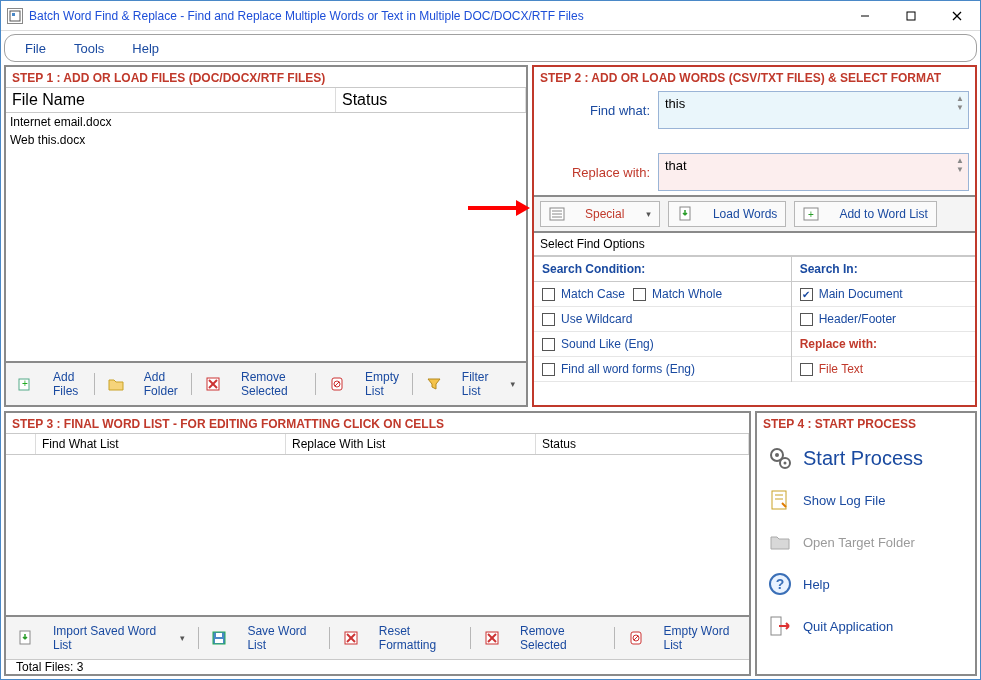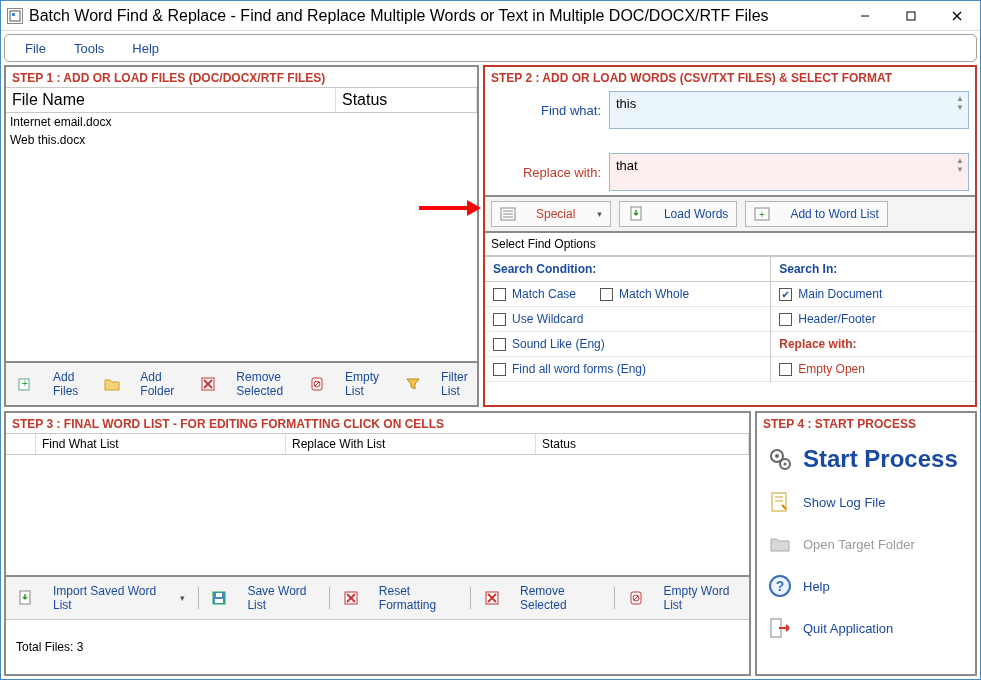--- a/index.html
+++ b/index.html
@@ -1,30 +1,30 @@
 <!DOCTYPE html>
 <html><head>
 <meta charset="utf-8">
 <style>
   * { box-sizing: border-box; font-family: "Segoe UI", Tahoma, sans-serif; }
   body { margin: 0; background: #fff; width: 981px; height: 680px; overflow: hidden; }
   .window { border: 1px solid #4a88c7; width: 981px; height: 680px; display: flex; flex-direction: column; background:#fff;}
   .title-bar { height: 30px; display:flex; align-items:center; padding: 0 0 0 6px; background:#fff; border-bottom:1px solid #dcdcdc;}
   .title-bar .icon { width:16px; height:16px; margin-right:6px; display:inline-flex; align-items:center; justify-content:center; font-size:12px; border:1px solid #888;}
-  .title-bar .title-text { font-size:16px; color:#000000; flex:1; }
+  .title-bar .title-text { font-size:12px; color:#1d4ed8; flex:1; }
   .win-btns { display:flex; }
   .win-btn { width:46px; height:30px; display:flex; align-items:center; justify-content:center; font-size:14px; color:#000; }
-  .menu-bar { height:28px; display:flex; align-items:center; padding:0 6px; border:1px solid #a0a0a0; margin:3px; border-radius:5px;}
+  .menu-bar { height:28px; display:flex; align-items:center; padding:0 6px; border:1px solid #a0a0a0; margin:3px; border-radius:11px;}
   .menu-item { color:#1a4aa0; padding:4px 14px; font-size:13px; }
   .work-area { flex:1; display:flex; flex-direction:column; padding:0 3px 3px 3px; gap:4px;}
   .row1 { display:flex; gap:4px; height:342px;}
   .row2 { display:flex; gap:4px; flex:1;}
   .panel { border:2px solid #8a8a8a; display:flex; flex-direction:column; position:relative; background:#fff;}
   .panel-title { font-size:12px; font-weight:600; color:#c0392b; padding:4px 6px 2px 6px; }
-  .step1 { width:475px; }
+  .step1 { width:524px; }
   .step2 { flex:1; border:2px solid #c0392b;}
   .step3 { flex:1;}
   .step4 { width:222px;}
   .grid-head { display:flex; border-top:1px solid #c9c9c9; border-bottom:1px solid #c9c9c9; background:#fff;}
   .grid-head .col { font-size:16px; padding:3px 6px; border-right:1px solid #dcdcdc;}
   .grid-body .row { font-size:12px; padding:2px 4px; }
   .toolbar { display:flex; align-items:center; gap:4px; padding:3px 4px; border-top:2px solid #8a8a8a; background:#f4f4f4;}
   .tb-btn { display:inline-flex; align-items:center; gap:20px; font-size:12px; color:#1a4aa0; padding:3px 6px; border:1px solid transparent; background:#fff0; }
   .tb-btn .ic { width:16px; height:16px; display:inline-flex; align-items:center; justify-content:center; }
   .tb-sep { width:1px; height:22px; background:#b7b7b7; margin:0 2px;}
@@ -44,32 +44,32 @@
   .options-grid { display:flex; border-top:1px solid #c9c9c9;}
   .options-col { flex:1; border-right:1px solid #c9c9c9;}
   .options-col:last-child{ border-right:none;}
   .opt-head { font-size:12px; font-weight:600; color:#1a4aa0; padding:5px 8px; border-bottom:1px solid #c9c9c9;}
   .opt-row { display:flex; align-items:center; gap:6px; padding:5px 8px; font-size:12px; color:#1a4aa0; border-bottom:1px solid #e6e6e6;}
   .opt-row.red { color:#c0392b;}
   .opt-row.head-red { font-weight:600; color:#c0392b;}
   .cb { width:13px; height:13px; border:1px solid #555; display:inline-flex; align-items:center; justify-content:center; font-size:10px; color:#1a4aa0; background:#fff; flex-shrink:0;}
   .step3-head { display:flex; border-top:1px solid #c9c9c9; border-bottom:1px solid #c9c9c9;}
   .step3-head .col { font-size:12px; padding:3px 6px; border-right:1px solid #dcdcdc;}
-  .total-files { font-size:12px; padding:20px 10px; border-top:1px solid #c9c9c9;}
+  .total-files { font-size:12px; padding:0 10px; border-top:1px solid #c9c9c9;}
   .step4-body { display:flex; flex-direction:column; padding:4px 2px;}
   .sp-row { display:flex; align-items:center; gap:10px; padding:8px 8px; }
   .sp-row .sp-ic { width:26px; height:26px; display:flex; align-items:center; justify-content:center; flex-shrink:0;}
   .sp-row .sp-lbl { font-size:13px; color:#1a4aa0;}
-  .sp-row.big .sp-lbl { font-size:24px; font-weight:700;}
+  .sp-row.big .sp-lbl { font-size:20px; font-weight:400;}
   .sp-row.disabled .sp-lbl { color:#9a9a9a;}
   .arrow { position:absolute; left:-68px; top:130px; }
   .dd-caret { font-size:9px; color:#555; margin-left:2px;}
   .small-col { width:30px; border-right:1px solid #dcdcdc;}
   svg { display:block; }
-  .options-dual{ display:flex; gap:24px;}
+  .options-dual{ display:flex; gap:8px;}
 </style>
 </head>
 <body>
 
 <div class="window">
 
   <div class="title-bar">
     <span class="icon">
       <svg width="12" height="12" viewBox="0 0 12 12">
           <rect x="1" y="1" width="10" height="10" fill="#fff" stroke="#555"></rect>
@@ -251,21 +251,21 @@
                 <span class="cb">✔</span>
                 <span>Main Document</span>
               </div>
             <div class="opt-row">
                 <span class="cb"></span>
                 <span>Header/Footer</span>
               </div>
             <div class="opt-row head-red">Replace with:</div>
             <div class="opt-row red">
                 <span class="cb"></span>
-                <span>Empty Open</span>
+                <span>File Text</span>
               </div>
           </div>
         </div>
       </div>
     </div>
 
     <div class="row2">
 
       <div class="panel step3">
         <div class="panel-title">STEP 3 : FINAL WORD LIST - FOR EDITING FORMATTING CLICK ON CELLS</div>

